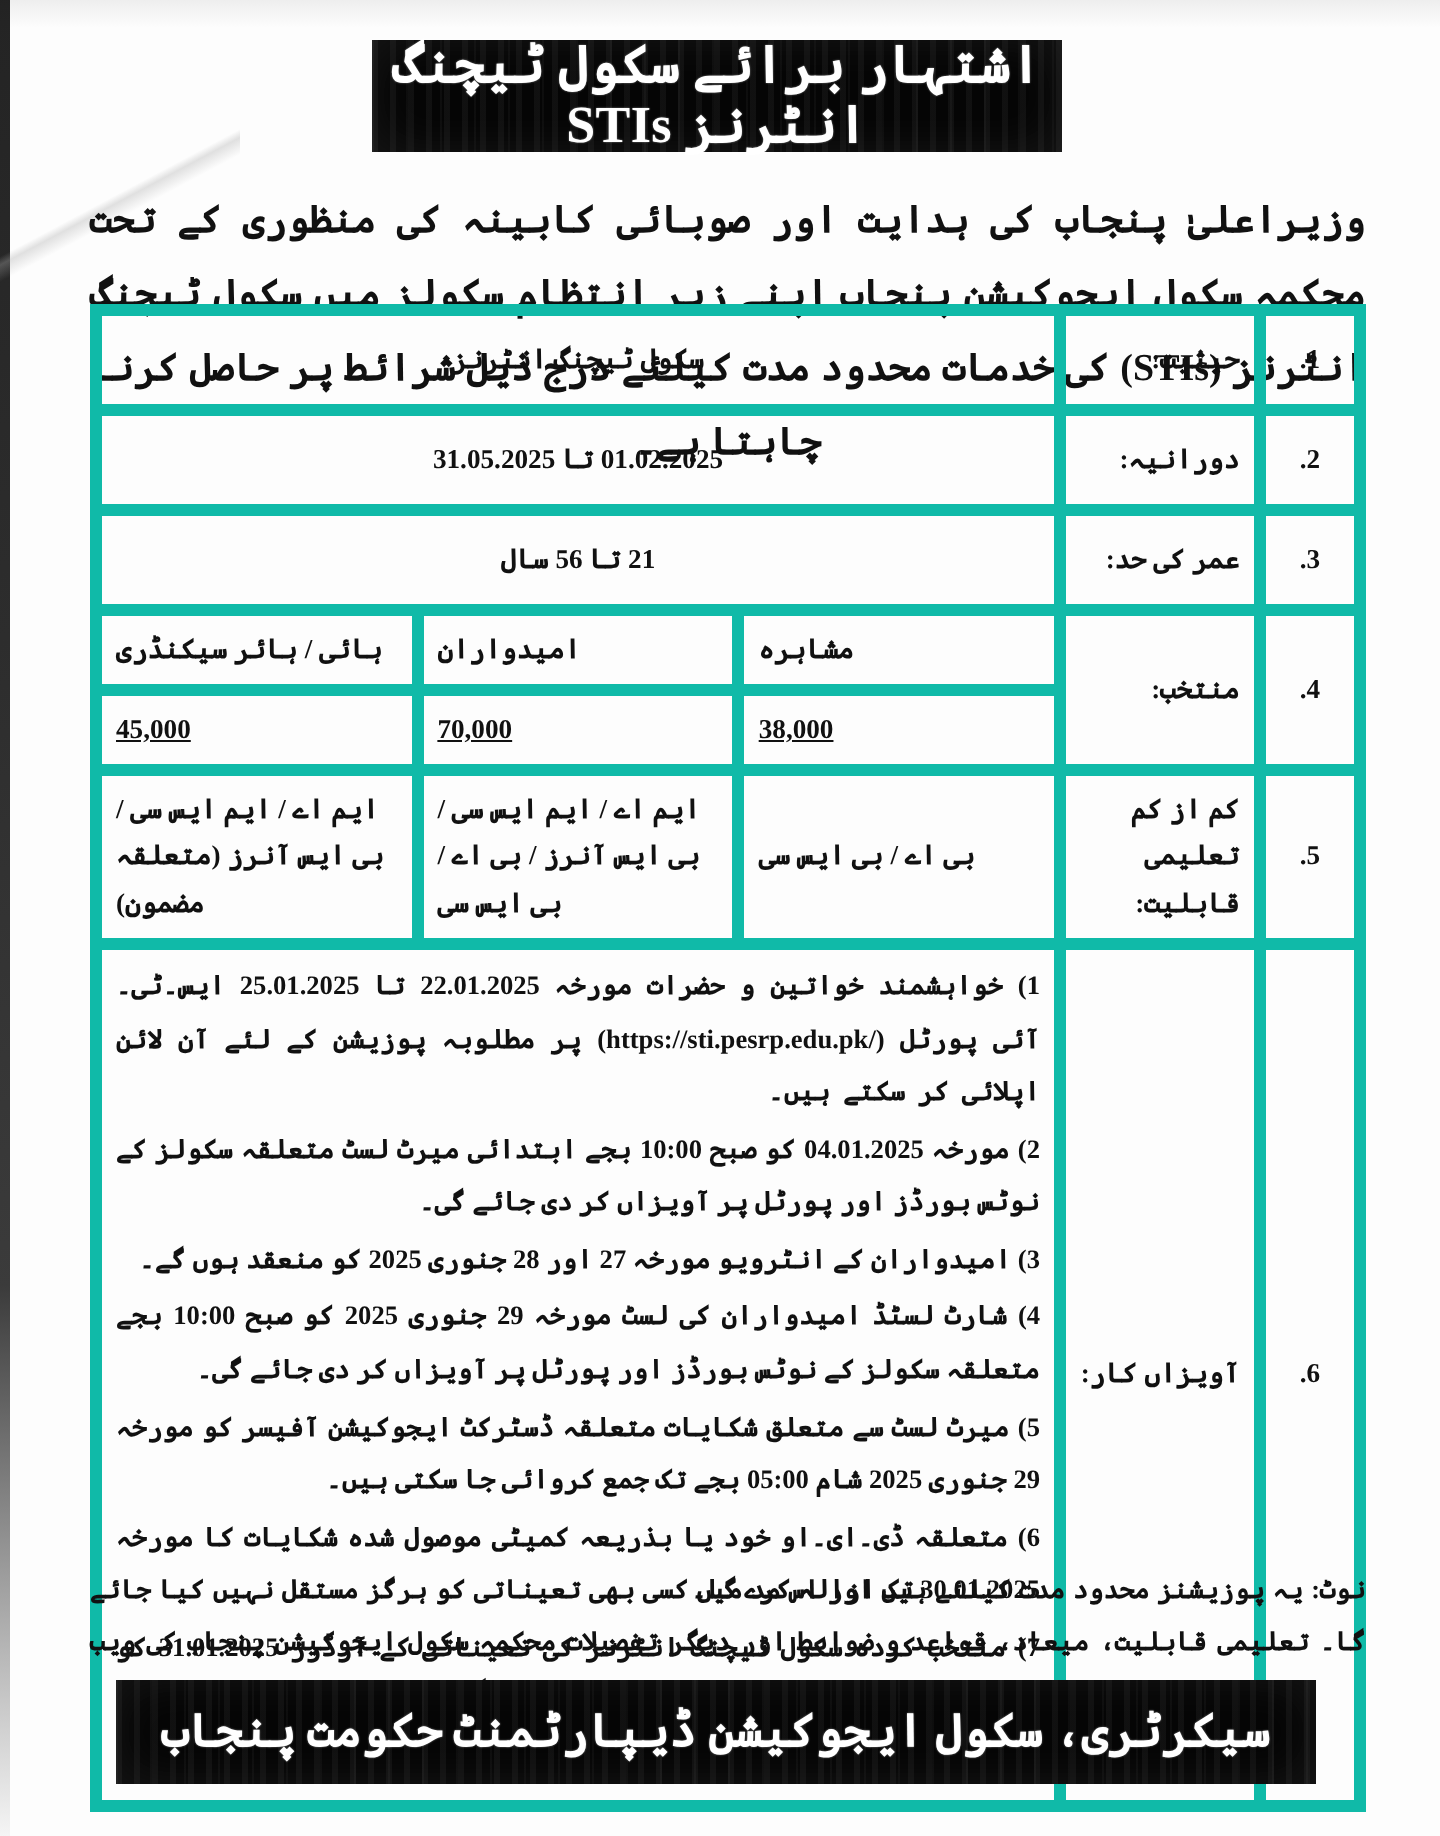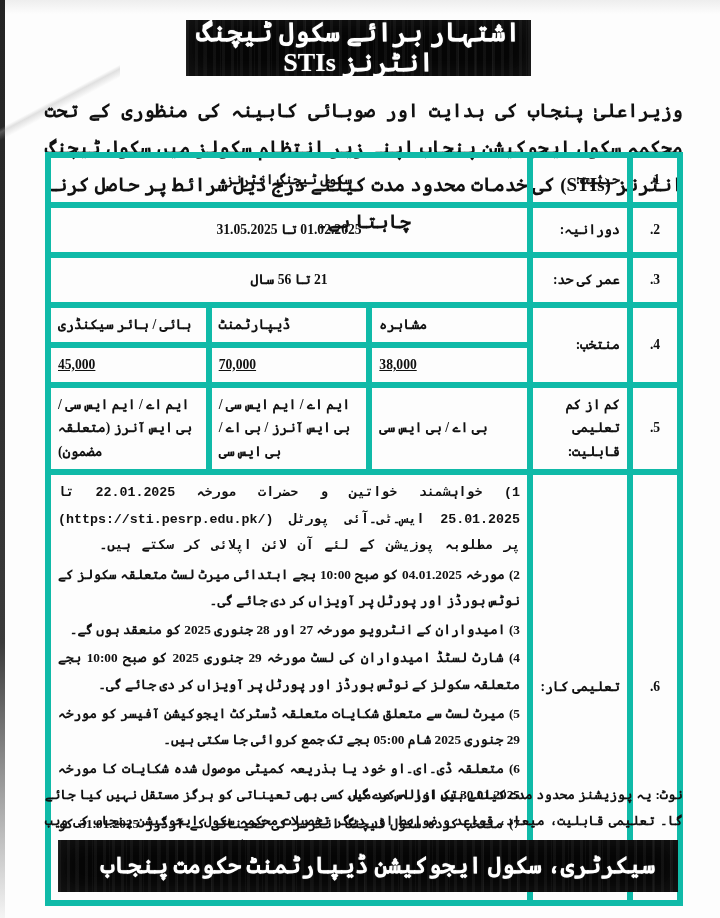--- a/index.html
+++ b/index.html
@@ -82,21 +82,21 @@
     left: 186px; top: 20px;
     width: 345px; height: 56px;
   }
   #banner-top span {
     font-size: 26px;
     line-height: 1.15;
   }
 
   #banner-bottom {
     left: 58px; top: 840px;
-    width: 600px; height: 52px; padding-left: 20px;
+    width: 600px; height: 52px;
   }
   #banner-bottom span {
     font-size: 23px;
     line-height: 1.15;
   }
 
   
   #intro {
     position: absolute;
     left: 45px; top: 92px;
@@ -166,21 +166,20 @@
     margin: 0 0 2px 0;
     text-align: justify;
     text-align-last: right;
   }
   .proc-item .n {
     direction: ltr;
     unicode-bidi: isolate;
   }
   .proc-spaced {
     word-spacing: 3px;
-    font-family: Liberation Mono, monospace;
   }
 
   
   #note {
     position: absolute;
     left: 45px; top: 782px;
     width: 638px;
     font-size: 13.1px;
     line-height: 1.95;
     font-weight: 600;
@@ -226,41 +225,41 @@
       <tr class="row-tall">
         <td class="c-num">.3</td>
         <td class="c-label">عمر کی حد:</td>
         <td class="c-value" colspan="3">21 تا 56 سال</td>
       </tr>
 
       <tr>
         <td class="c-num" rowspan="2">.4</td>
         <td class="c-label" rowspan="2">منتخب:</td>
         <td class="sub-head">مشاہرہ</td>
-        <td class="sub-head">ڈیپارٹمنٹ</td>
+        <td class="sub-head">امیدواران</td>
         <td class="sub-head">ہائی / ہائر سیکنڈری</td>
       </tr>
 
       <tr>
         <td class="sub-val ltr">38,000</td>
         <td class="sub-val ltr">70,000</td>
         <td class="sub-val ltr">45,000</td>
       </tr>
 
       <tr>
         <td class="c-num">.5</td>
         <td class="c-label">کم از کم تعلیمی قابلیت:</td>
         <td class="qual-cell">بی اے / بی ایس سی</td>
         <td class="qual-cell">ایم اے / ایم ایس سی / بی ایس آنرز / بی اے / بی ایس سی</td>
         <td class="qual-cell">ایم اے / ایم ایس سی / بی ایس آنرز (متعلقہ مضمون)</td>
       </tr>
 
       <tr>
         <td class="c-num">.6</td>
-        <td class="c-label">تعلیمی کار:</td>
+        <td class="c-label">آویزاں کار:</td>
         <td class="proc-cell" colspan="3">
           <span class="proc-item proc-spaced">
             <span class="n">(1</span>
             <span>خواہشمند خواتین و حضرات مورخہ 22.01.2025 تا 25.01.2025 ایس۔ٹی۔آئی پورٹل (/https://sti.pesrp.edu.pk) پر مطلوبہ پوزیشن کے لئے آن لائن اپلائی کر سکتے ہیں۔</span>
           </span>
           <span class="proc-item">
             <span class="n">(2</span>
             <span>مورخہ 04.01.2025 کو صبح 10:00 بجے ابتدائی میرٹ لسٹ متعلقہ سکولز کے نوٹس بورڈز اور پورٹل پر آویزاں کر دی جائے گی۔</span>
           </span>
           <span class="proc-item">

